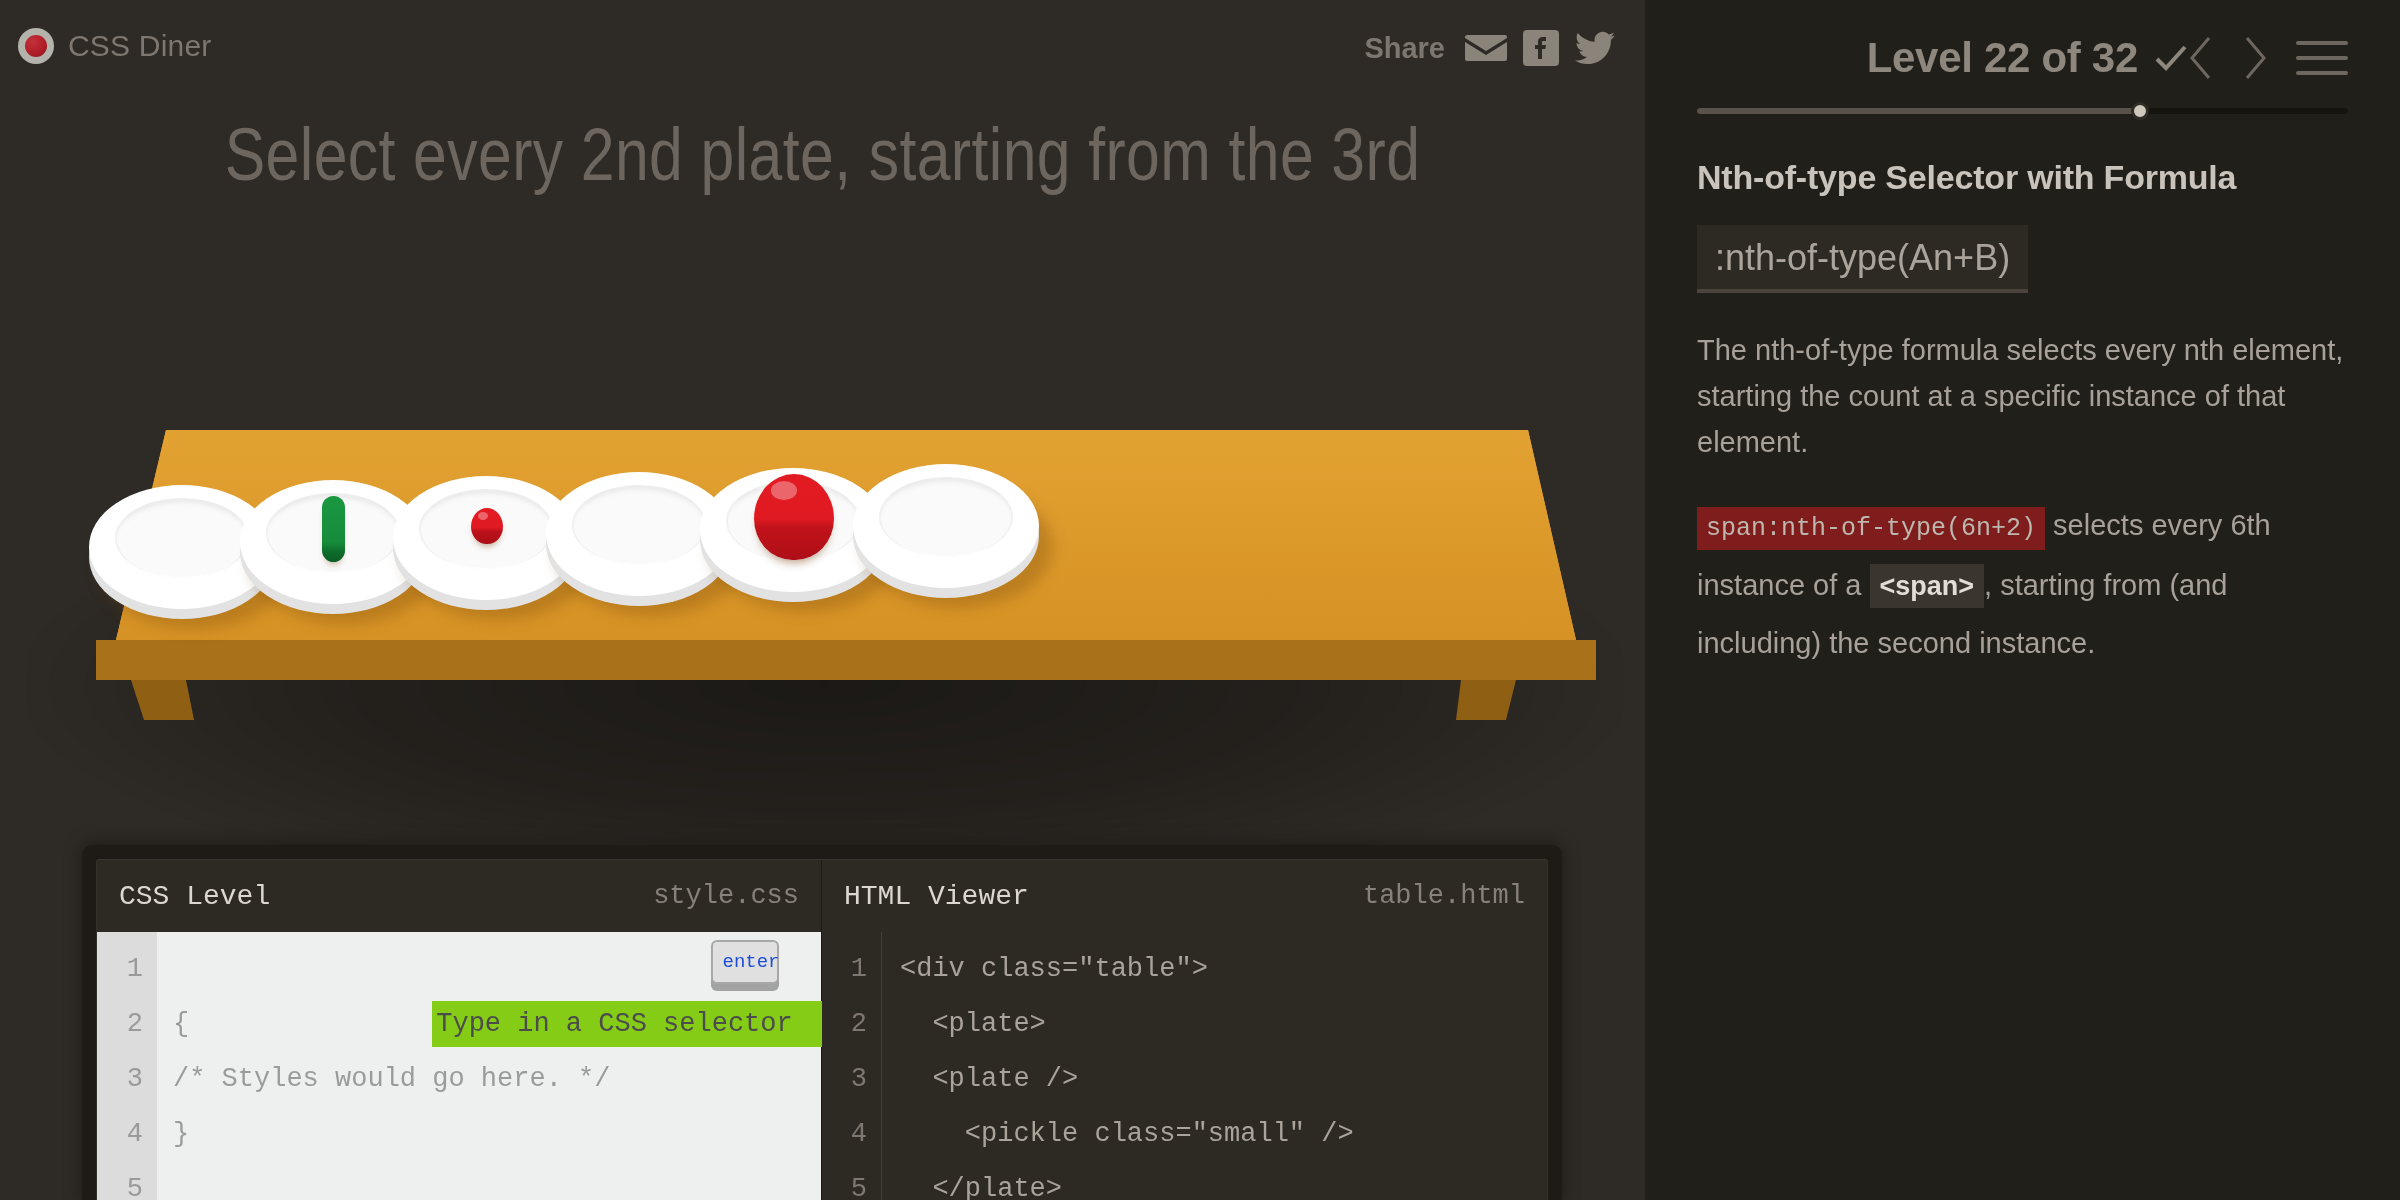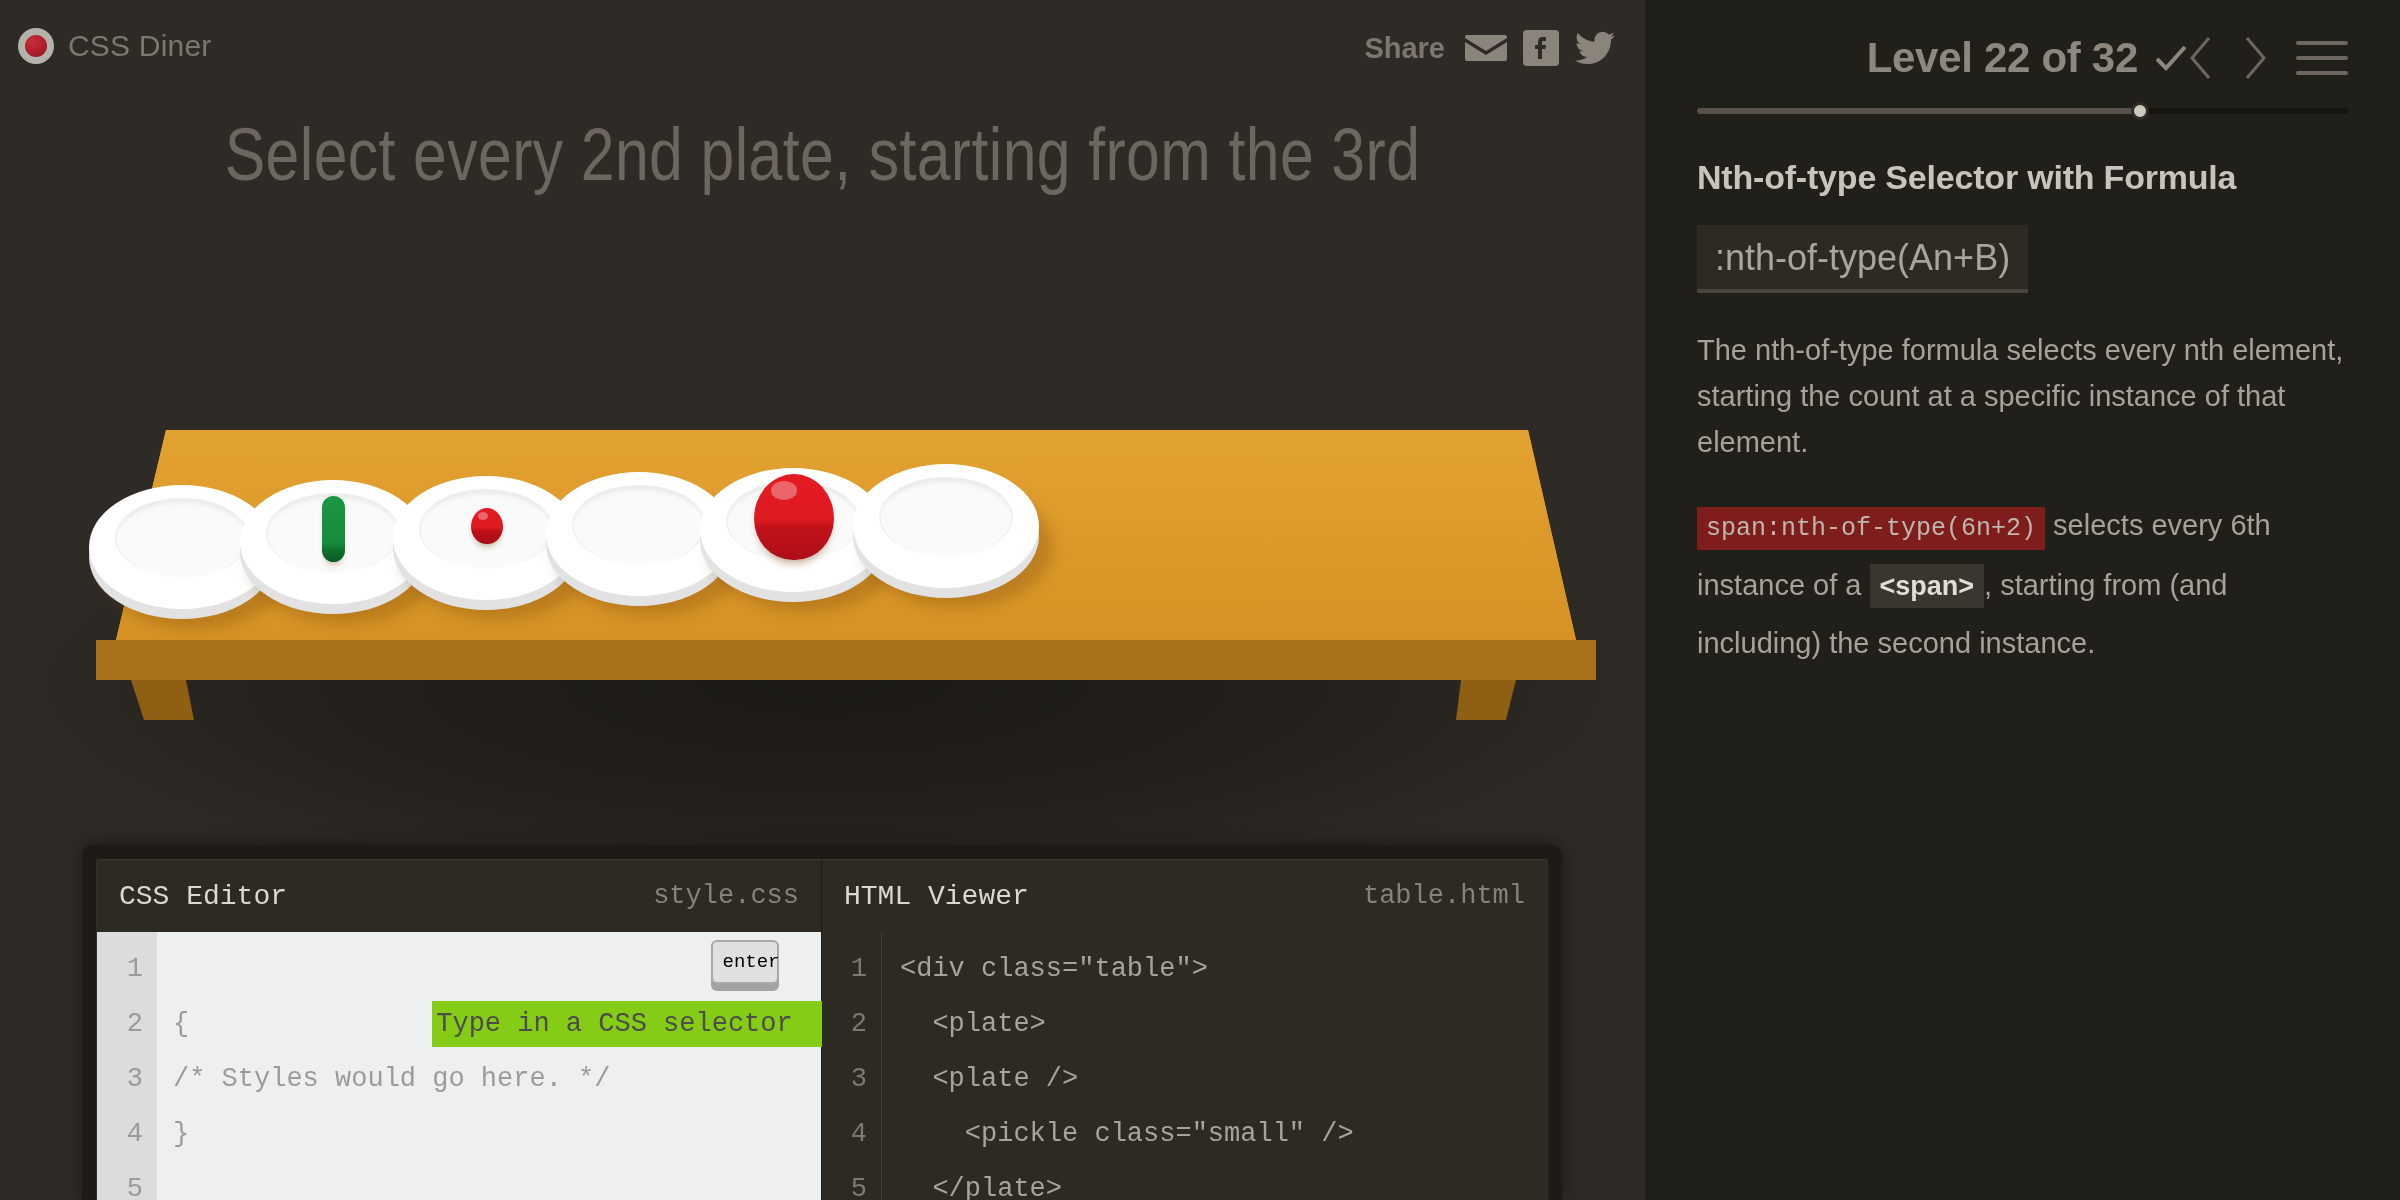--- a/index.html
+++ b/index.html
@@ -199,21 +199,21 @@
     vertical-align: middle;
   }
   .enter-key {
     position: absolute; left: 554px; top: 8px;
     width: 68px; height: 44px;
     background: #e0e0e0;
     border: 2px solid #a8a8a8;
     border-radius: 6px;
     box-shadow: 0 7px 0 0 #a3a3a3;
     font-family: "Liberation Mono", monospace;
-    font-size: 19px; color: #000000;
+    font-size: 19px; color: #1d4ed8;
     display: flex; align-items: center; justify-content: center; padding-left: 12px;
   }
 
   .html-body { background: #2d2a24; }
   .html-body .gutter { color: #7e786f; border-right: 1px solid #433e37; }
   .html-body .code-lines { color: #a9a39a; padding-left: 18px; }
 
   
   .sidebar {
     width: 755px; height: 1200px;
@@ -413,21 +413,21 @@
           <div class="plate-arc"></div>
         </div>
       </div>
     </div>
 
     <div class="editor-outer">
       <div class="editor-inner">
 
         <div class="pane pane-css">
           <div class="pane-head">
-            <span class="pane-title">CSS Editor</span>
+            <span class="pane-title">CSS Level</span>
             <span class="pane-file">style.css</span>
           </div>
           <div class="code-body css-body">
             <div class="gutter">
               <div class="code-line">1</div>
               <div class="code-line">2</div>
               <div class="code-line">3</div>
               <div class="code-line">4</div>
               <div class="code-line">5</div>
 

